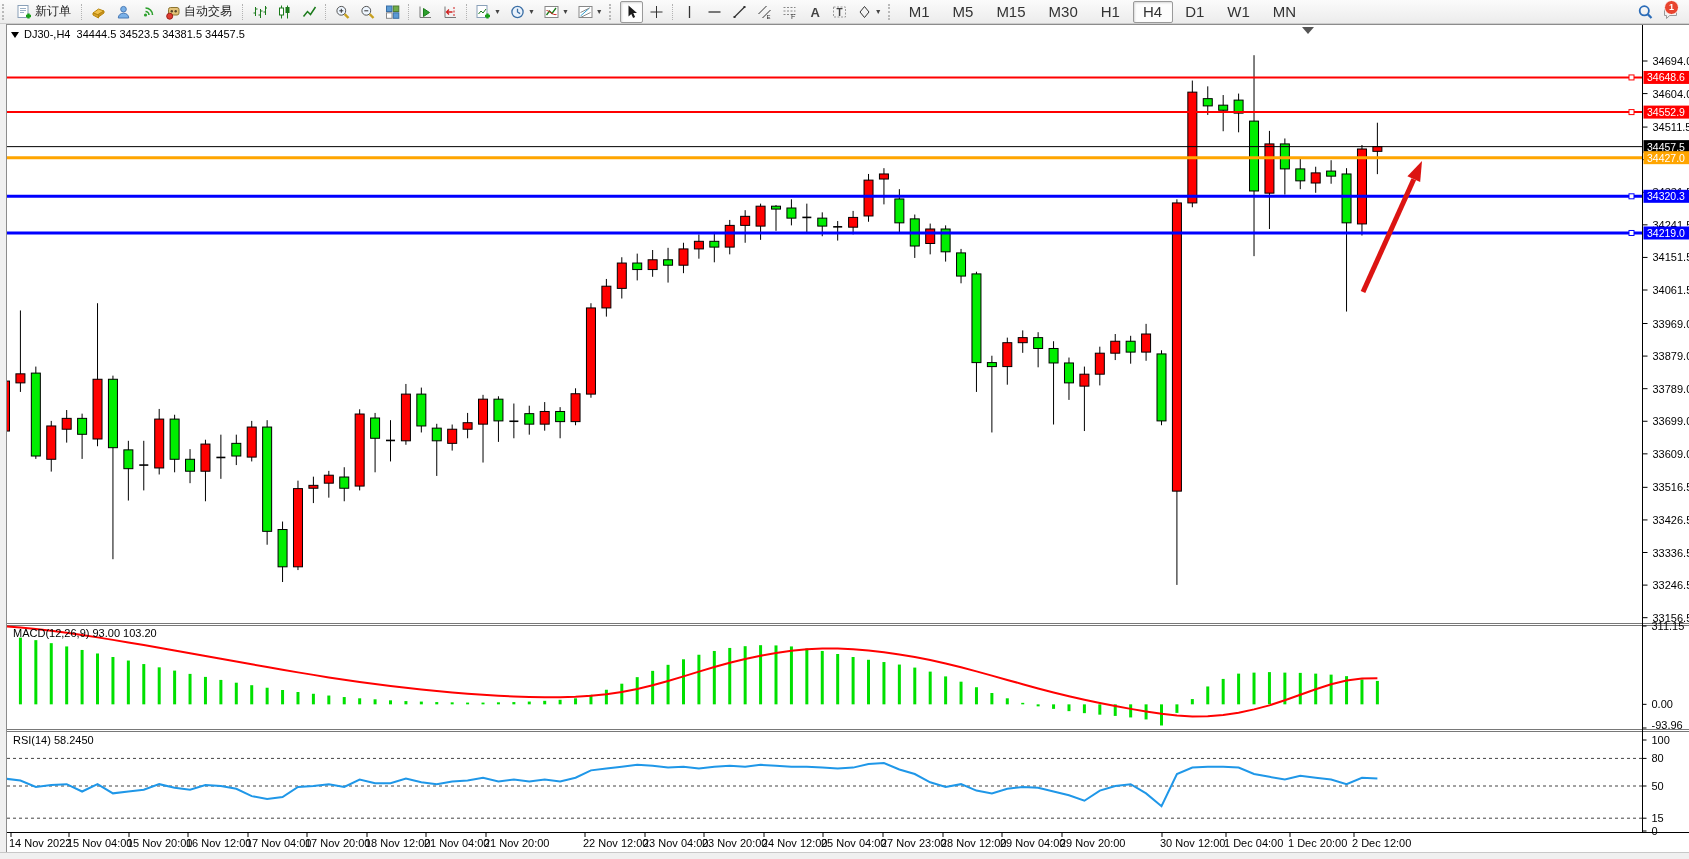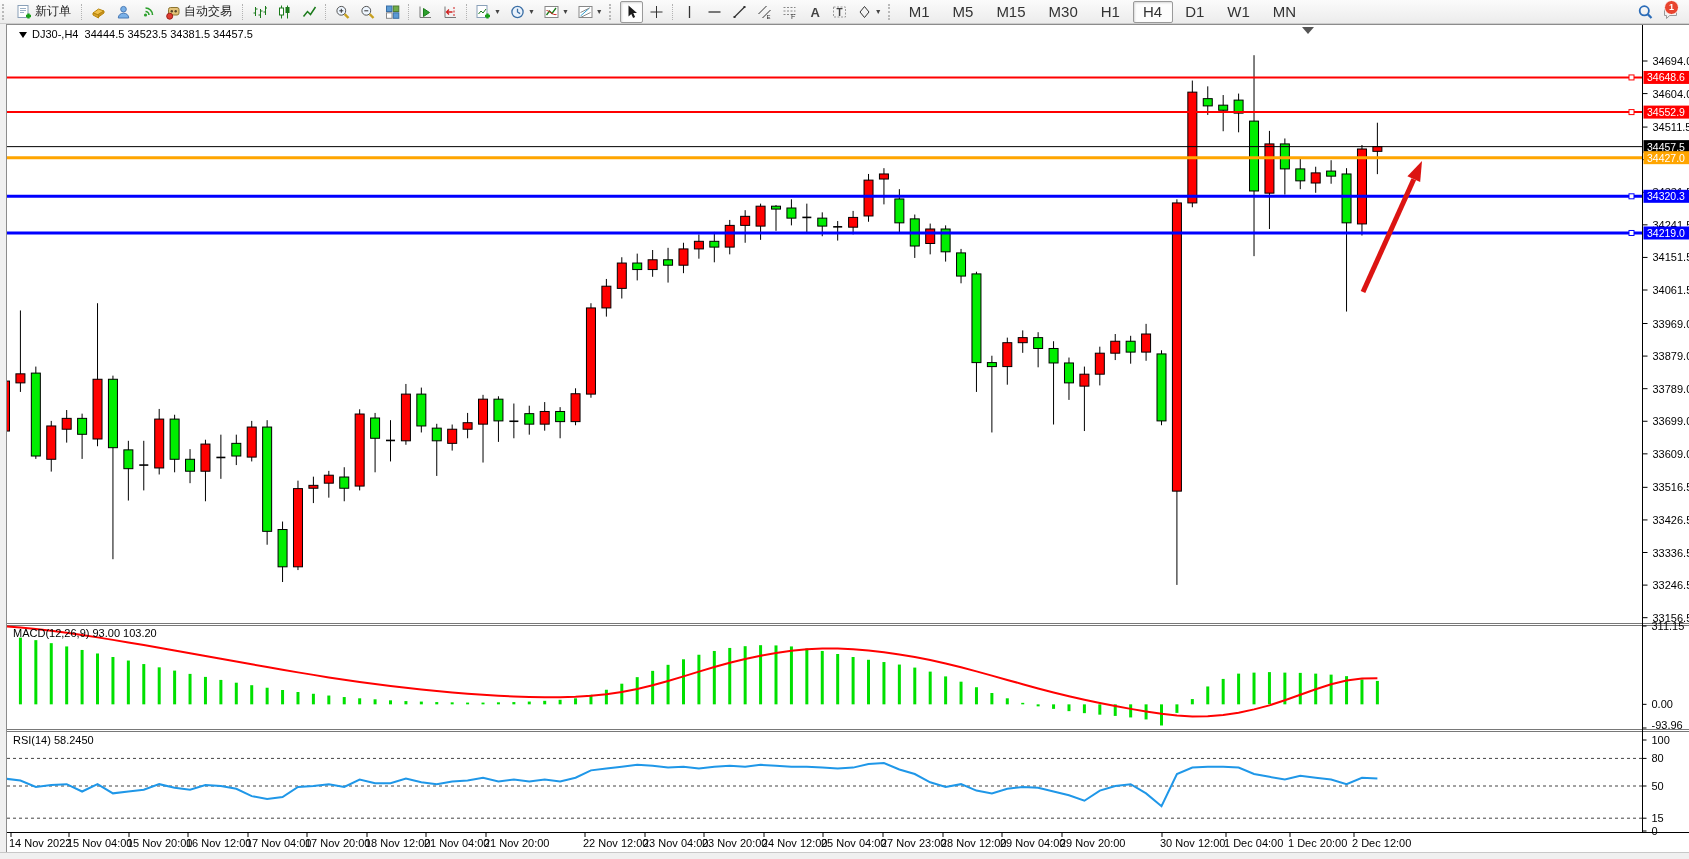--- a/index.html
+++ b/index.html
@@ -14,21 +14,21 @@
   .tb-btn .lbl{margin:0 3px 0 2px;white-space:nowrap;}
   .tb-btn .dd{font-size:7px;color:#444;margin-left:2px;}
   .tb-tf{font-size:15px;padding:0 5px;color:#333;}
   #tb-right{position:absolute;right:6px;top:1px;display:flex;align-items:center;}
   #chat-badge{position:absolute;right:2px;top:-2px;width:13px;height:13px;border-radius:50%;background:#e8442e;
     color:#fff;font-size:9px;line-height:13px;text-align:center;font-weight:bold;border:1px solid #fff;}
   #chart-window{position:absolute;left:6px;top:24px;width:1683px;height:828px;background:#fff;
     border-top:1px solid #8c8c8c;border-left:1px solid #8c8c8c;}
   #plot{position:absolute;left:0;top:0;}
   .overlay-label{position:absolute;font-size:11px;color:#000;white-space:nowrap;z-index:5;}
-  #chart-title{left:12px;top:3px;}
+  #chart-title{left:4px;top:3px;}
   #chart-title .tri{display:inline-block;width:0;height:0;border-left:4px solid transparent;border-right:4px solid transparent;
     border-top:6px solid #000;margin-right:5px;}
   #macd-label{left:6px;top:602px;text-align:right;}
   #rsi-label{left:6px;top:709px;}
   #status-bar{position:absolute;left:0;top:852px;width:1689px;height:7px;background:#f0f0f0;border-top:1px solid #c8c8c8;}
   svg text{font-family:"Liberation Sans", sans-serif;}
 </style>
 </head>
 <body>
 

